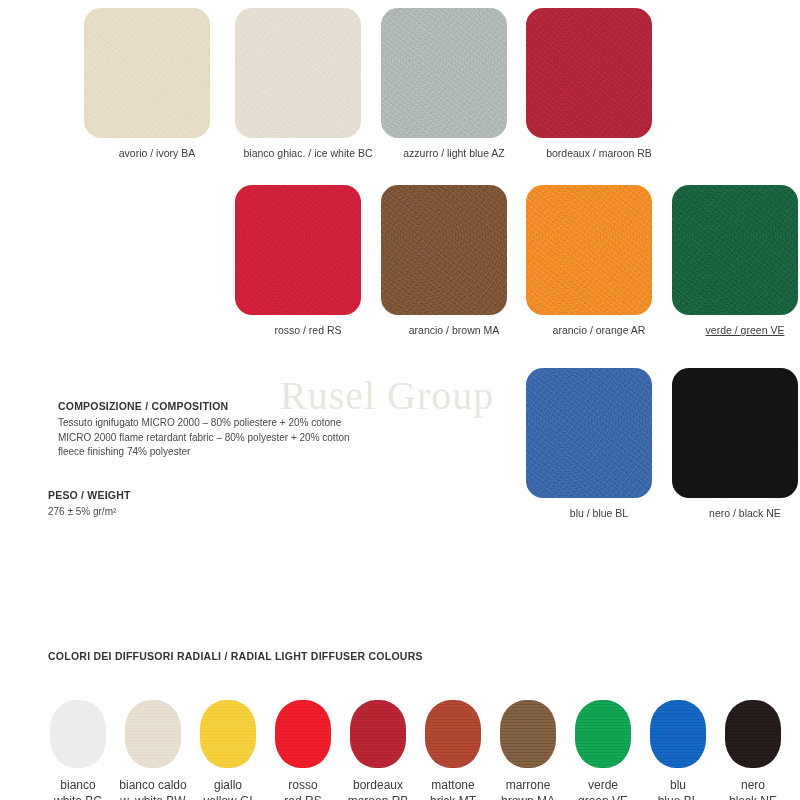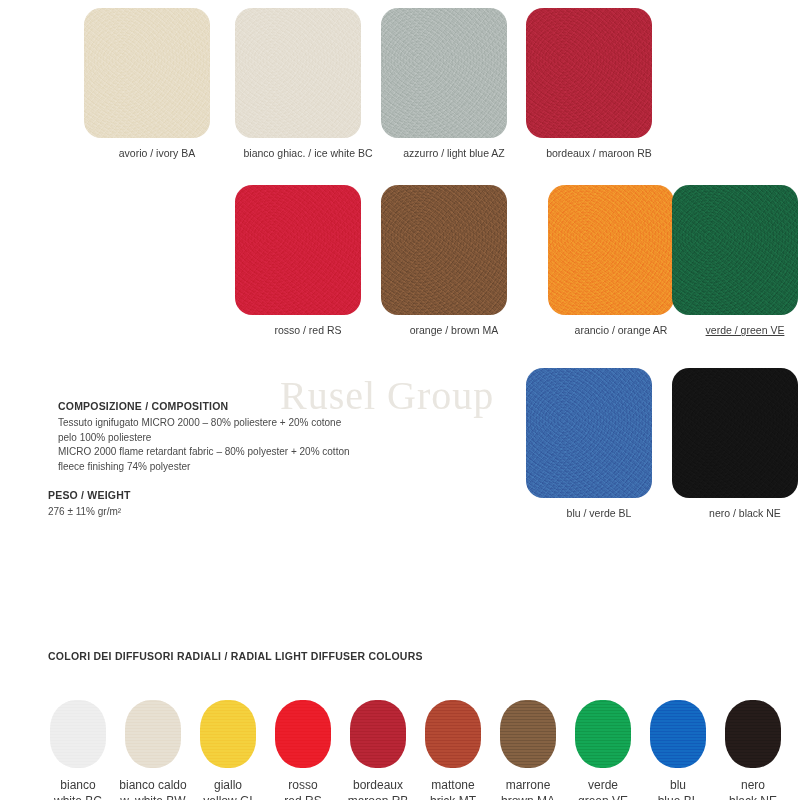--- a/index.html
+++ b/index.html
@@ -186,53 +186,52 @@
       <div class="fabric-label">bordeaux / maroon RB</div>
     </div>
   </div>
 <div class="fabric-row" id="fabric-row-2">
     <div class="fabric-cell" style="left: 199px;">
       <div class="fabric-chip" style="background: rgb(207, 31, 56);"></div>
       <div class="fabric-label">rosso / red RS</div>
     </div>
     <div class="fabric-cell" style="left: 345px;">
       <div class="fabric-chip" style="background: rgb(122, 83, 54);"></div>
-      <div class="fabric-label">orange / brown MA</div>
-    </div>
-    <div class="fabric-cell" style="left: 512px;">
+      <div class="fabric-label">arancio / brown MA</div>
+    </div>
+    <div class="fabric-cell" style="left: 490px;">
       <div class="fabric-chip" style="background: rgb(240, 138, 40);"></div>
       <div class="fabric-label">arancio / orange AR</div>
     </div>
     <div class="fabric-cell" style="left: 636px; text-decoration: underline;">
       <div class="fabric-chip" style="background: rgb(25, 96, 61);"></div>
       <div class="fabric-label">verde / green VE</div>
     </div>
   </div>
 <div class="fabric-row" id="fabric-row-3">
     <div class="fabric-cell" style="left: 490px;">
       <div class="fabric-chip" style="background: rgb(58, 102, 168);"></div>
-      <div class="fabric-label">blu / verde BL</div>
+      <div class="fabric-label">blu / blue BL</div>
     </div>
     <div class="fabric-cell" style="left: 636px;">
       <div class="fabric-chip" style="background: rgb(19, 19, 19);"></div>
       <div class="fabric-label">nero / black NE</div>
     </div>
   </div>
 
 <div id="composition-block">
   <p class="block-heading">COMPOSIZIONE / COMPOSITION</p>
   <p class="comp-line">Tessuto ignifugato MICRO 2000 – 80% poliestere + 20% cotone</p>
-  <p class="comp-line">pelo 100% poliestere</p>
   <p class="comp-line">MICRO 2000 flame retardant fabric – 80% polyester + 20% cotton</p>
   <p class="comp-line">fleece finishing 74% polyester</p>
 </div>
 
 <div id="weight-block">
   <p class="block-heading">PESO / WEIGHT</p>
-  <p class="weight-value">276 ± 11% gr/m²</p>
+  <p class="weight-value">276 ± 5% gr/m²</p>
 </div>
 
 <div id="diffuser-heading">COLORI DEI DIFFUSORI RADIALI / RADIAL LIGHT DIFFUSER COLOURS</div>
 <div id="diffuser-row">
     <div class="diffuser-cell" style="left: 42px;">
       <div class="diffuser-chip" style="background: rgb(237, 237, 237);"></div>
       <div class="diffuser-label">bianco</div>
       <div class="diffuser-label" style="margin-top: 2px;">white BC</div>
     </div>
     <div class="diffuser-cell" style="left: 117px;">

